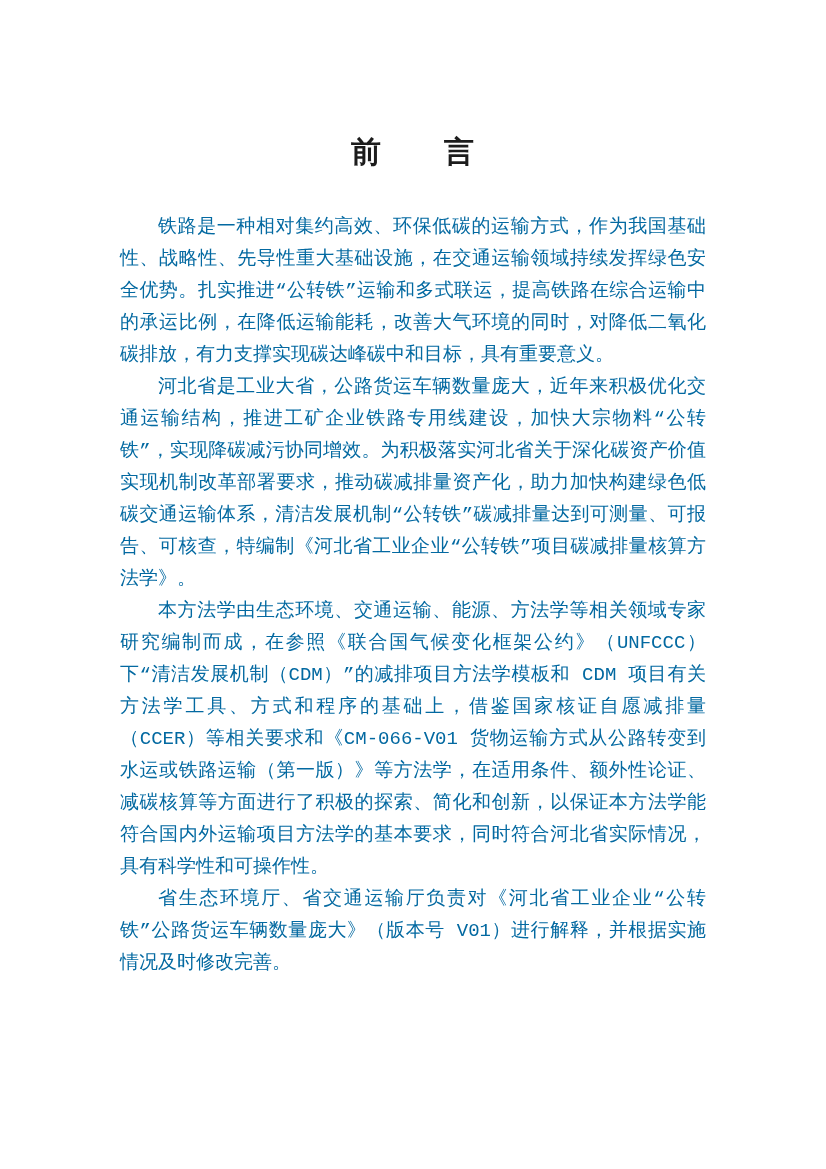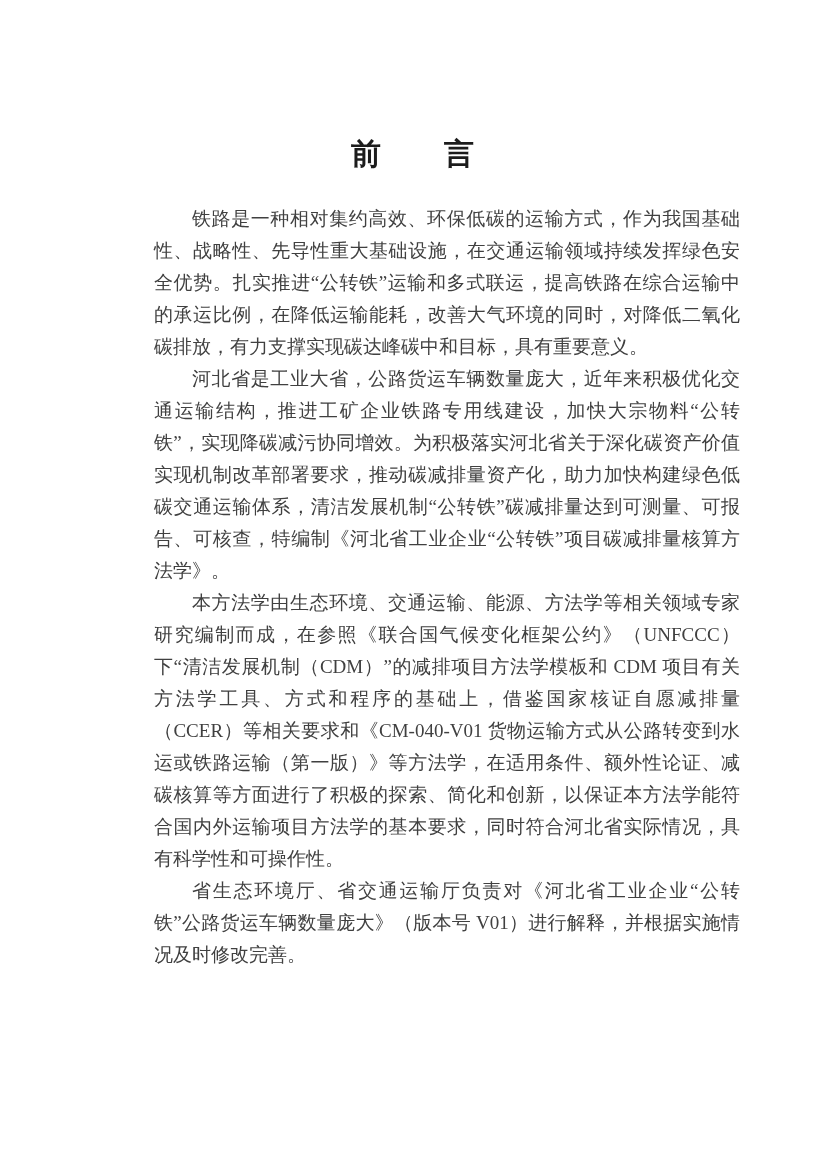--- a/index.html
+++ b/index.html
@@ -6,47 +6,46 @@
     margin: 0;
     padding: 0;
     background: #ffffff;
   }
   .page {
     position: relative;
     width: 826px;
     height: 1051px;
     background: #ffffff;
     overflow: hidden;
-    font-family: Liberation Serif, serif;
+    font-family: Liberation Mono, monospace;
     color: #222222;
   }
   .doc-title {
     position: absolute;
     top: 136px;
     left: 0;
     width: 100%;
     margin: 0;
     text-align: center;
     font-size: 30px;
     line-height: 36px;
     font-weight: 700;
     color: #1c1c1c;
     letter-spacing: 1px;
   }
   .content {
     position: absolute;
-    top: 203px;
+    top: 211px;
     left: 120px;
     width: 586px;
     font-size: 19px;
     line-height: 32px;
     text-align: justify;
     text-justify: inter-character;
-    color: #404040;
-    margin-left: 34px;
+    color: #0369a1;
   }
   .content p {
     margin: 0;
     padding: 0;
     text-indent: 2em;
   }
   .page-number {
     position: absolute;
     top: 1064px;
     left: 0;
@@ -59,18 +58,18 @@
 </style>
 </head>
 <body>
 
 <div class="page">
   <h1 class="doc-title">前　　言</h1>
 
   <div class="content">
     <p>铁路是一种相对集约高效、环保低碳的运输方式，作为我国基础性、战略性、先导性重大基础设施，在交通运输领域持续发挥绿色安全优势。扎实推进“公转铁”运输和多式联运，提高铁路在综合运输中的承运比例，在降低运输能耗，改善大气环境的同时，对降低二氧化碳排放，有力支撑实现碳达峰碳中和目标，具有重要意义。</p>
     <p>河北省是工业大省，公路货运车辆数量庞大，近年来积极优化交通运输结构，推进工矿企业铁路专用线建设，加快大宗物料“公转铁”，实现降碳减污协同增效。为积极落实河北省关于深化碳资产价值实现机制改革部署要求，推动碳减排量资产化，助力加快构建绿色低碳交通运输体系，清洁发展机制“公转铁”碳减排量达到可测量、可报告、可核查，特编制《河北省工业企业“公转铁”项目碳减排量核算方法学》。</p>
-    <p>本方法学由生态环境、交通运输、能源、方法学等相关领域专家研究编制而成，在参照《联合国气候变化框架公约》（UNFCCC）下“清洁发展机制（CDM）”的减排项目方法学模板和 CDM 项目有关方法学工具、方式和程序的基础上，借鉴国家核证自愿减排量（CCER）等相关要求和《CM-040-V01 货物运输方式从公路转变到水运或铁路运输（第一版）》等方法学，在适用条件、额外性论证、减碳核算等方面进行了积极的探索、简化和创新，以保证本方法学能符合国内外运输项目方法学的基本要求，同时符合河北省实际情况，具有科学性和可操作性。</p>
+    <p>本方法学由生态环境、交通运输、能源、方法学等相关领域专家研究编制而成，在参照《联合国气候变化框架公约》（UNFCCC）下“清洁发展机制（CDM）”的减排项目方法学模板和 CDM 项目有关方法学工具、方式和程序的基础上，借鉴国家核证自愿减排量（CCER）等相关要求和《CM-066-V01 货物运输方式从公路转变到水运或铁路运输（第一版）》等方法学，在适用条件、额外性论证、减碳核算等方面进行了积极的探索、简化和创新，以保证本方法学能符合国内外运输项目方法学的基本要求，同时符合河北省实际情况，具有科学性和可操作性。</p>
     <p>省生态环境厅、省交通运输厅负责对《河北省工业企业“公转铁”公路货运车辆数量庞大》（版本号 V01）进行解释，并根据实施情况及时修改完善。</p>
   </div>
 
   <div class="page-number">I</div>
 </div>
 
 </body></html>

